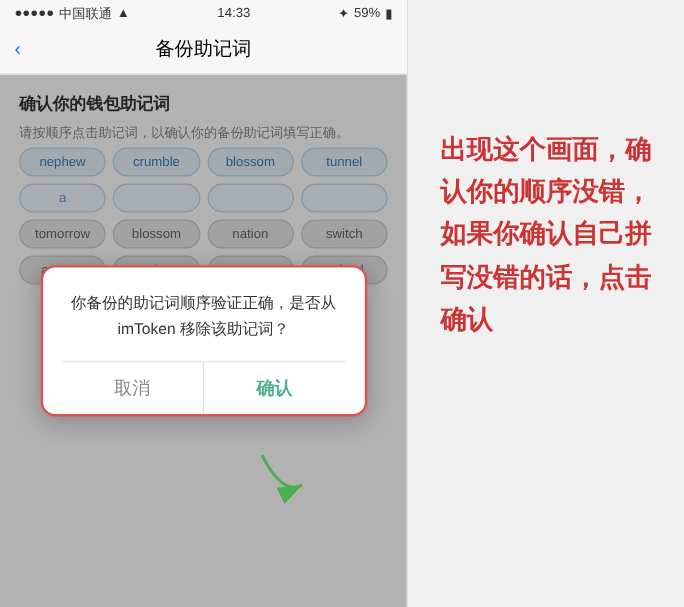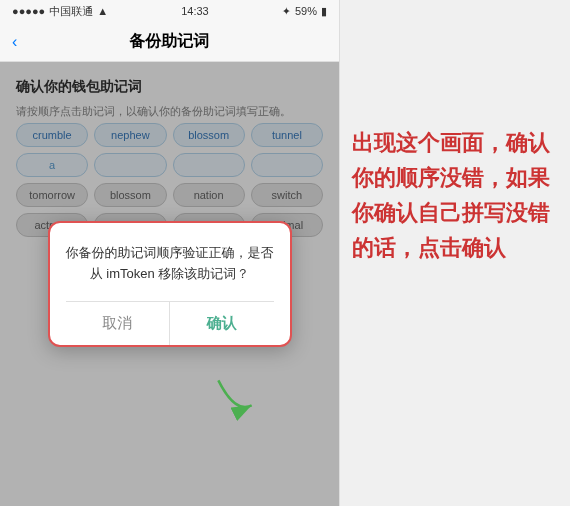--- a/index.html
+++ b/index.html
@@ -50,21 +50,21 @@
     .nav-back {
       font-size: 16px;
       color: #007aff;
       cursor: pointer;
     }
     .nav-title {
       position: absolute;
       left: 50%;
       transform: translateX(-50%);
       font-size: 16px;
-      font-weight: 700;
+      font-weight: 400;
       color: #000;
     }
 
     
     .main-content {
       flex: 1;
       padding: 16px;
       overflow: hidden;
       position: relative;
     }
@@ -128,21 +128,21 @@
       top: 0; left: 0; right: 0; bottom: 0;
       background: rgba(0,0,0,0.3);
       display: flex;
       align-items: center;
       justify-content: center;
       z-index: 10;
     }
     .dialog-box {
       background: #fff;
       border-radius: 12px;
-      width: 244px;
+      width: 272px;
       padding: 20px 16px 0;
       box-shadow: 0 4px 20px rgba(0,0,0,0.25);
       border: 2px solid #e05252;
     }
     .dialog-message {
       font-size: 13px;
       color: #333;
       text-align: center;
       line-height: 1.6;
       margin-bottom: 16px;
@@ -181,21 +181,21 @@
     }
 
     
     .annotation-panel {
       width: 230px;
       height: 390px;
       background: #f0f0f0;
       display: flex;
       align-items: center;
       justify-content: center;
-      padding: 20px 12px;
+      padding: 20px 27px;
     }
     .annotation-text {
       font-size: 22px;
       color: #cc3333;
       font-weight: bold;
       line-height: 1.6;
       text-align: left;
     }
   </style>
 </head>
@@ -221,22 +221,22 @@
     <span class="nav-back">‹</span>
     <span class="nav-title">备份助记词</span>
   </div>
 
   <div class="main-content">
 
     <div class="section-title">确认你的钱包助记词</div>
     <div class="section-desc">请按顺序点击助记词，以确认你的备份助记词填写正确。</div>
 
     <div class="words-grid">
+      <div class="word-chip">nephew</div>
       <div class="word-chip">crumble</div>
-      <div class="word-chip">nephew</div>
       <div class="word-chip">blossom</div>
       <div class="word-chip">tunnel</div>
     </div>
 
     <div class="words-grid">
       <div class="word-chip light">a</div>
       <div class="word-chip light"></div>
       <div class="word-chip light"></div>
       <div class="word-chip light"></div>
     </div>

